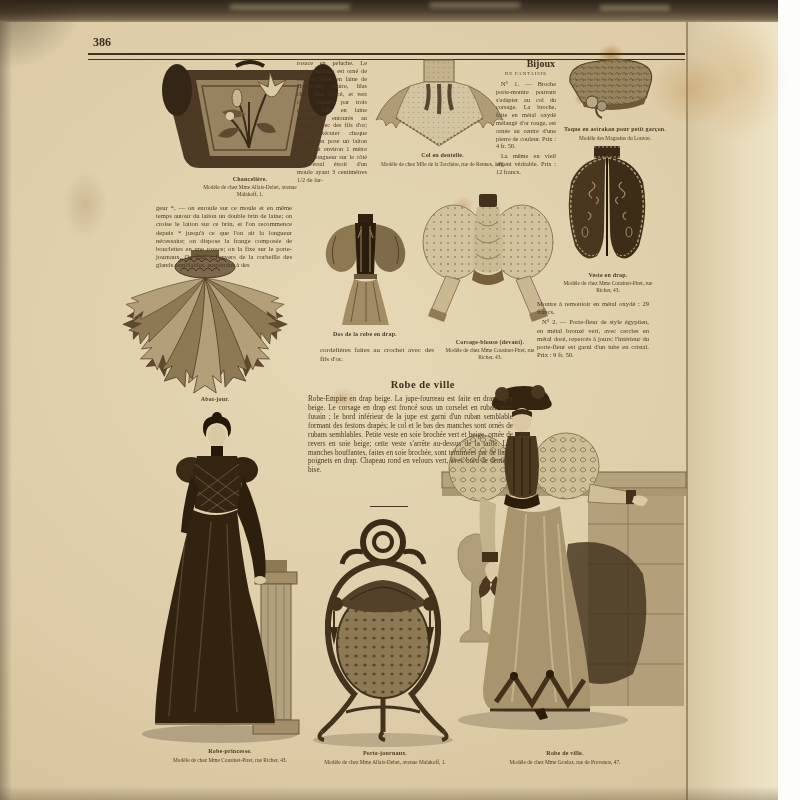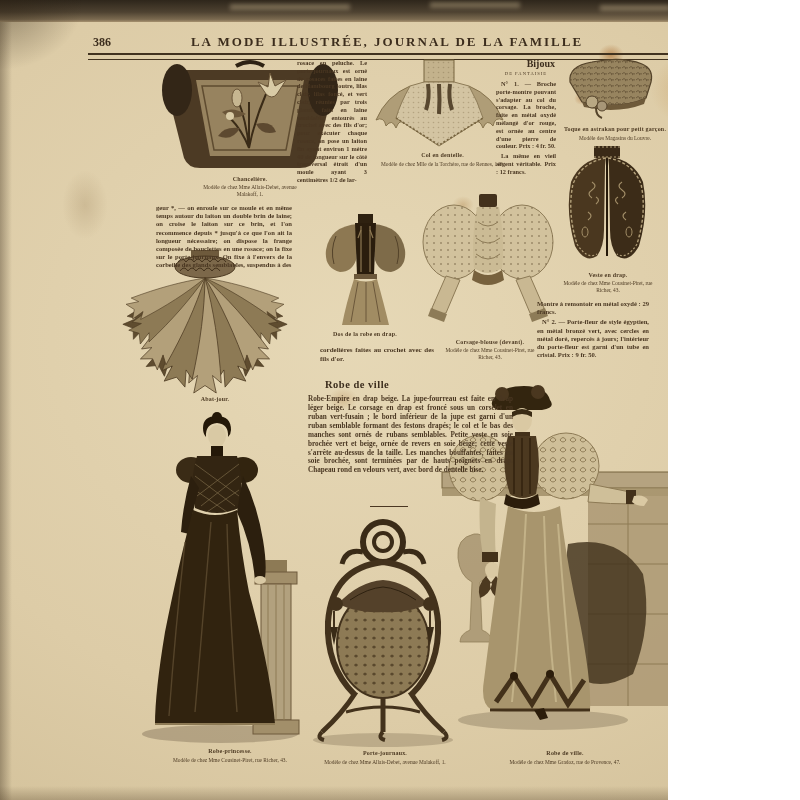--- a/index.html
+++ b/index.html
@@ -1,16 +1,16 @@
 <!DOCTYPE html>
 <html><head>
 <meta charset="utf-8">
 <style>
   html,body{margin:0;padding:0;background:#ffffff;}
-  .stage{position:relative;width:668px;height:800px;overflow:hidden;background:#ffffff;
+  .stage{position:relative;width:800px;height:800px;overflow:hidden;background:#ffffff;
          font-family:"Liberation Serif","DejaVu Serif",serif;color:#46341f;}
   .paper{position:absolute;left:0;top:0;width:778px;height:800px;
          background:radial-gradient(120% 100% at 45% 42%, #e6d8b6 0%, #ddcca7 48%, #d2c099 78%, #c4b088 97%);}
   .right-scan{position:absolute;left:778px;top:0;width:22px;height:800px;background:#fdfdfc;}
   .top-band{position:absolute;left:0;top:0;width:778px;height:22px;
             background:linear-gradient(180deg,#2e261b 0%,#4e4231 55%,#7b6a50 88%,#a6916f 100%);}
   .ghost{position:absolute;height:6px;background:rgba(225,205,165,.34);filter:blur(2px);}
   .edge-left{position:absolute;left:0;top:22px;width:12px;height:778px;
              background:linear-gradient(90deg,rgba(62,48,30,.38),rgba(62,48,30,0));}
   .edge-bottom{position:absolute;left:0;top:786px;width:778px;height:14px;
@@ -21,27 +21,27 @@
   .outer-margin{position:absolute;left:688px;top:22px;width:90px;height:778px;
                 background:linear-gradient(90deg,#d7c6a2,#e9dcbc 60%,#efe4c8);}
   .stain{position:absolute;border-radius:50%;pointer-events:none;}
 
   .pageno{position:absolute;left:93px;top:35px;font-size:12px;font-weight:bold;color:#3c2d1d;}
   .masthead{position:absolute;left:88px;top:34px;width:598px;text-align:center;
             font-size:13px;font-weight:bold;letter-spacing:2px;color:#3c2d1d;white-space:nowrap;}
   .rule{position:absolute;left:88px;top:53px;width:597px;height:4px;
         border-top:2px solid #41321f;border-bottom:1px solid #41321f;}
 
-  .txt{position:absolute;font-size:6.6px;line-height:1.24;text-align:justify;color:#4a3722;font-weight:bold;}
+  .txt{position:absolute;font-size:6.6px;line-height:1.24;text-align:justify;color:#4a3722;}
   .txt p{margin:0 0 2px 0;text-indent:5px;}
   .float-cut{float:right;width:100px;height:34px;margin-top:16px;}
 
   .bijoux-h{position:absolute;text-align:right;font-weight:bold;font-size:10px;color:#3c2d1d;}
   .bijoux-sub{position:absolute;text-align:center;font-size:4.6px;letter-spacing:1px;color:#4a3722;}
-  .robe-h{position:absolute;text-align:left;font-weight:bold;font-size:10.5px;letter-spacing:.5px;color:#3c2d1d;}
+  .robe-h{position:absolute;text-align:right;font-weight:bold;font-size:10.5px;letter-spacing:.5px;color:#3c2d1d;}
   .divider{position:absolute;border-top:1px solid #4a3722;}
 
   .cap{position:absolute;text-align:center;color:#4e3b24;line-height:1.3;}
   .cap .t{font-size:6px;font-weight:bold;letter-spacing:.2px;}
   .cap .c{font-size:5.4px;margin-top:1px;}
 
   figure{position:absolute;margin:0;padding:0;}
   figure svg{display:block;width:100%;height:100%;}
 </style>
 </head>
@@ -62,21 +62,20 @@
 
   <div class="stain" style="left:598px;top:44px;width:26px;height:22px;background:radial-gradient(rgba(166,98,36,.55),rgba(166,98,36,0) 70%);"></div>
   <div class="stain" style="left:574px;top:92px;width:14px;height:13px;background:radial-gradient(rgba(166,98,36,.4),rgba(166,98,36,0) 70%);"></div>
   <div class="stain" style="left:650px;top:55px;width:80px;height:70px;background:radial-gradient(rgba(184,126,56,.3),rgba(184,126,56,0) 70%);"></div>
   <div class="stain" style="left:688px;top:14px;width:100px;height:130px;background:radial-gradient(rgba(196,146,78,.3),rgba(196,146,78,0) 70%);"></div>
   <div class="stain" style="left:328px;top:388px;width:30px;height:22px;background:radial-gradient(rgba(158,106,44,.25),rgba(158,106,44,0) 70%);"></div>
   <div class="stain" style="left:452px;top:196px;width:22px;height:18px;background:radial-gradient(rgba(158,106,44,.28),rgba(158,106,44,0) 70%);"></div>
   <div class="stain" style="left:62px;top:170px;width:46px;height:70px;background:radial-gradient(rgba(120,90,50,.18),rgba(120,90,50,0) 70%);"></div>
 
   <span class="pageno">386</span>
-  <div class="masthead">LA MODE ILLUSTRÉE, JOURNAL DE LA FAMILLE</div>
   <div class="rule"></div>
 
   <figure style="left:150px;top:56px;width:200px;height:118px;">
     <svg viewBox="0 0 200 118">
       <path d="M86 10 Q100 2 114 10" fill="none" stroke="#2e2213" stroke-width="4"></path>
       <path d="M28 14 Q14 16 16 30 L34 102 Q38 112 50 112 L150 112 Q162 112 166 102 L184 30 Q186 16 172 14 Z" fill="#4c3a24"></path>
       <ellipse cx="27" cy="34" rx="15" ry="26" fill="#332617"></ellipse>
       <ellipse cx="173" cy="34" rx="15" ry="26" fill="#332617"></ellipse>
       <path d="M46 24 L154 24 L140 100 L60 100 Z" fill="#97835f"></path>
       <path d="M52 30 L148 30 L136 94 L64 94 Z" fill="none" stroke="#5f4c30" stroke-width="1.5"></path>

